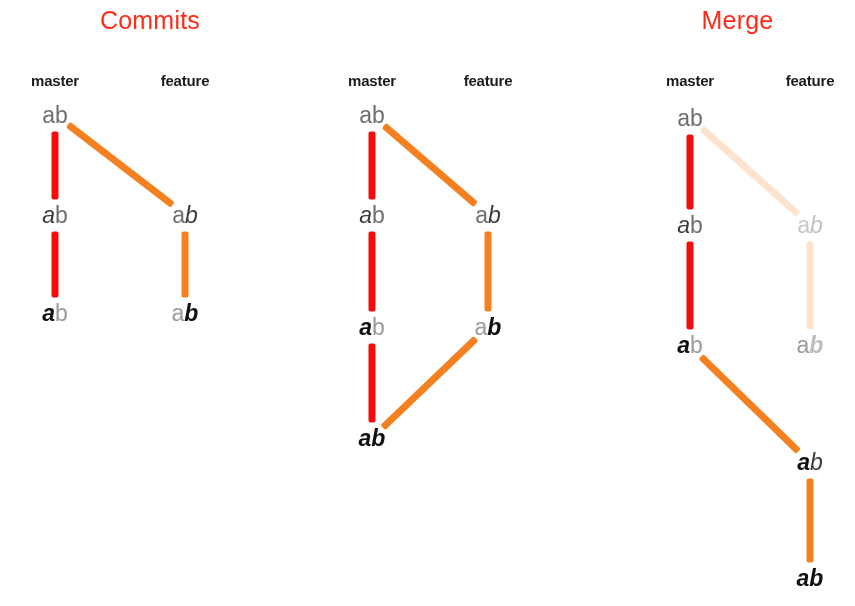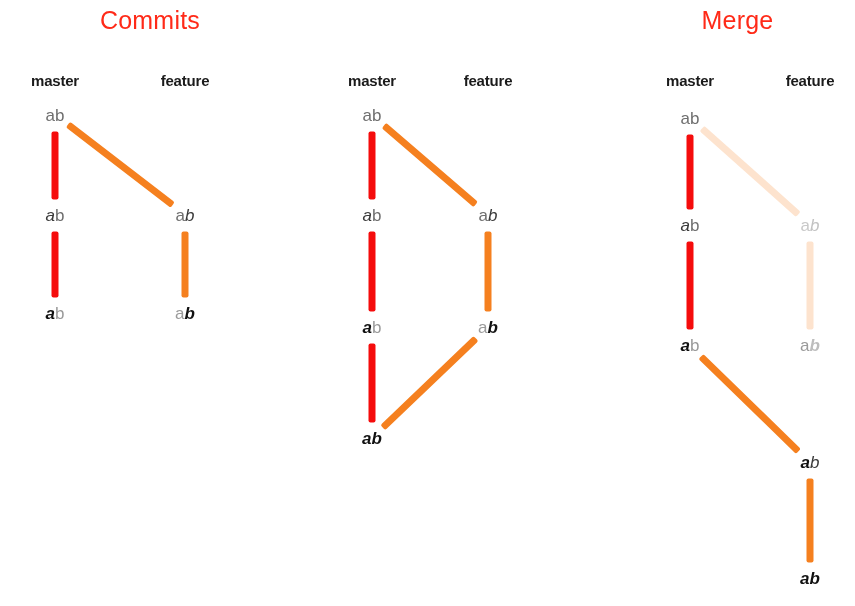--- a/index.html
+++ b/index.html
@@ -49,21 +49,21 @@
     font-weight: bold;
     color: #1b1b1b;
     letter-spacing: -0.2px;
     white-space: nowrap;
     font-family: "Liberation Sans", sans-serif;
   }
 
   
   .commit {
     position: absolute;
-    font-size: 17px;
+    font-size: 23px;
     line-height: 23px;
     white-space: nowrap;
     font-family: "Liberation Sans", sans-serif;
     transform: translate(-50%, -50%);
   }
   .commit .g {
     display: inline-block;
   }
 
   

